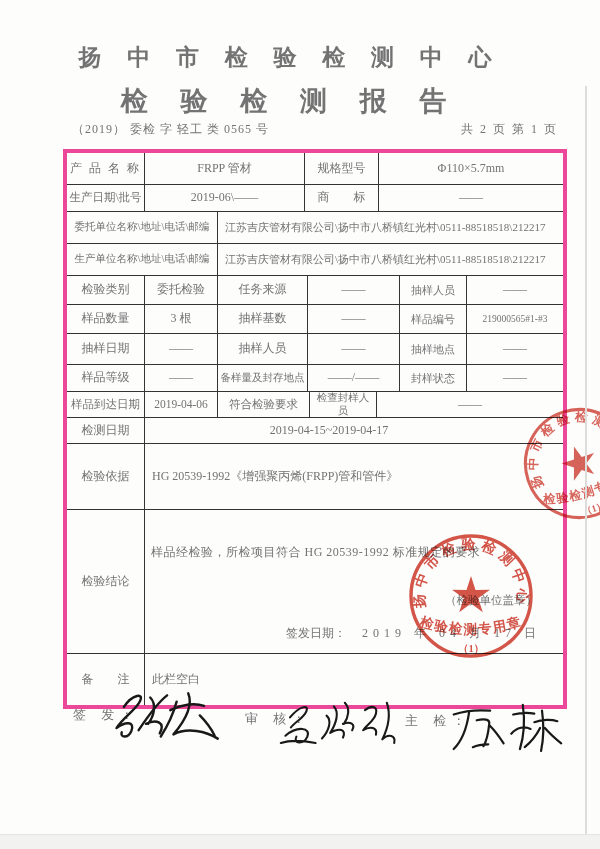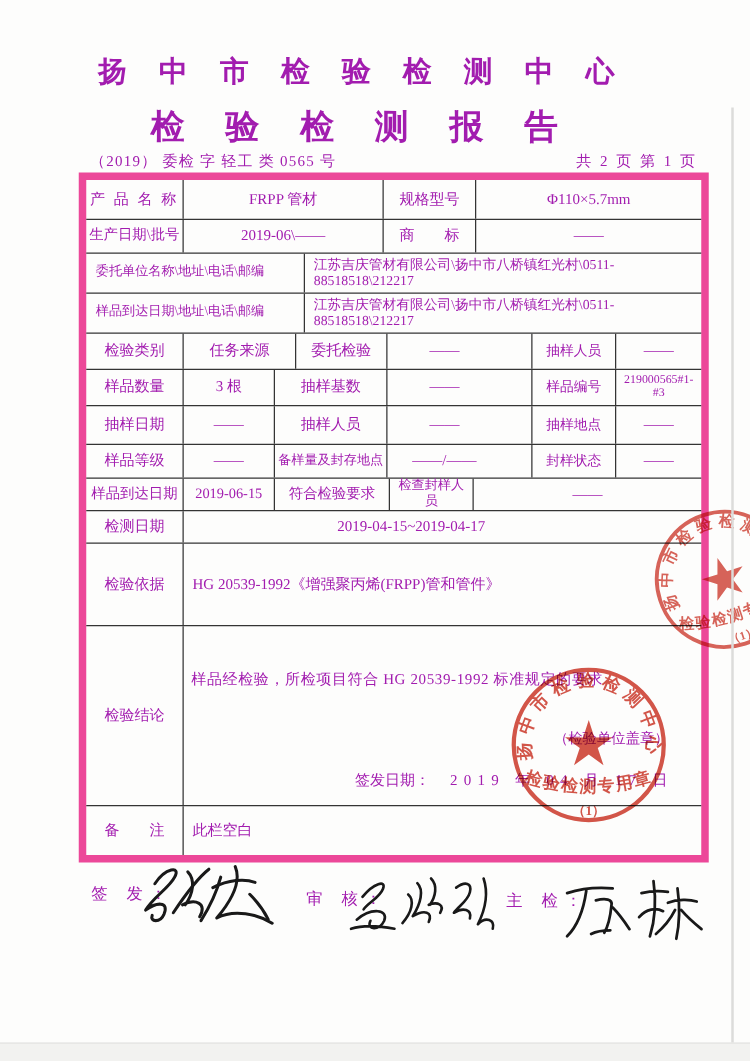--- a/index.html
+++ b/index.html
@@ -1,56 +1,56 @@
 <!DOCTYPE html>
 <html><head>
 <meta charset="utf-8">
 <style>
   html,body{margin:0;padding:0;background:#e9e9e7;}
   .page{
     position:relative;width:600px;height:849px;margin:0 auto;
     background:#fdfdfc;overflow:hidden;
     font-family:"Liberation Serif","DejaVu Serif",serif;
-    color:#a21caf;
+    color:#737373;
   }
   
   .org-title{
     position:absolute;top:42px;left:0;width:580px;text-align:center;
     font-size:23px;font-weight:bold;letter-spacing:10px;white-space:nowrap;
   }
   .report-title{
     position:absolute;top:83px;left:0;width:580px;text-align:center;
     font-size:27px;font-weight:bold;letter-spacing:13px;white-space:nowrap;
   }
   .ref-row{position:absolute;top:121px;left:72px;right:42px;font-size:12px;}
   .ref-no{position:absolute;left:0;top:0;letter-spacing:1px;}
   .page-info{position:absolute;right:0;top:0;letter-spacing:2px;}
   
   .rtable{
-    position:absolute;left:63px;top:138px;width:504px;
-    border:6px solid #ec4899;box-sizing:border-box;background:transparent;
+    position:absolute;left:63px;top:149px;width:504px;
+    border:4px solid #ec4899;box-sizing:border-box;background:transparent;
   }
   .trow{display:flex;box-sizing:border-box;}
   .trow + .trow{border-top:1px solid #343434;}
   .tc{
     box-sizing:border-box;display:flex;align-items:center;justify-content:center;
     text-align:center;font-size:12px;line-height:1.15;padding:1px 2px;
     flex:0 0 auto;min-width:0;
   }
   .tc + .tc{border-left:1px solid #343434;}
   .tc.last{flex:1 1 auto;}
   .tc.left{justify-content:flex-start;text-align:left;padding-left:7px;}
   .fs115{font-size:11.5px;}
-  .fs11{font-size:11px;margin-left:24px;}
+  .fs11{font-size:11px;}
   .fs105{font-size:10.5px;}
   .fs95{font-size:9.5px;}
   .lsp2{letter-spacing:2px;}
   
   .h31{height:31px}.h27{height:27px}.h32{height:32px}.h29{height:29px}
-  .h26{height:26px}.h36{height:40px}.h66{height:66px}.h144{height:144px}
+  .h26{height:26px}.h36{height:52px}.h66{height:66px}.h144{height:144px}
   
   .w77{flex-basis:77px}.w160{flex-basis:160px}.w74{flex-basis:74px}
   .w150{flex-basis:150px}.w73{flex-basis:73px}.w90{flex-basis:90px}
   .w92{flex-basis:92px}.w67{flex-basis:67px}
   
   .conclusion-cell{position:relative;display:block;text-align:right;}
   .conclusion-text{position:absolute;left:6px;top:36px;font-size:12px;letter-spacing:.5px;white-space:nowrap;}
   .seal-note{position:absolute;right:26px;top:84px;font-size:11.5px;}
   .issue-line{position:absolute;right:22px;bottom:12px;font-size:12px;white-space:nowrap;}
   .issue-date{letter-spacing:5px;margin-left:16px;}
@@ -94,28 +94,28 @@
       <div class="tc w74">商　　标</div>
       <div class="tc last">——</div>
     </div>
 
     <div class="trow h32">
       <div class="tc w150 fs105">委托单位名称\地址\电话\邮编</div>
       <div class="tc last left fs11">江苏吉庆管材有限公司\扬中市八桥镇红光村\0511-88518518\212217</div>
     </div>
 
     <div class="trow h32">
-      <div class="tc w150 fs105">样品到达日期\地址\电话\邮编</div>
+      <div class="tc w150 fs105">生产单位名称\地址\电话\邮编</div>
       <div class="tc last left fs11">江苏吉庆管材有限公司\扬中市八桥镇红光村\0511-88518518\212217</div>
     </div>
 
     <div class="trow h29">
       <div class="tc w77">检验类别</div>
+      <div class="tc w73">委托检验</div>
       <div class="tc w90">任务来源</div>
-      <div class="tc w73">委托检验</div>
       <div class="tc w92">——</div>
       <div class="tc w67 fs11">抽样人员</div>
       <div class="tc last">——</div>
     </div>
 
     <div class="trow h29">
       <div class="tc w77">样品数量</div>
       <div class="tc w73">3 根</div>
       <div class="tc w90">抽样基数</div>
       <div class="tc w92">——</div>
@@ -136,21 +136,21 @@
       <div class="tc w77">样品等级</div>
       <div class="tc w73">——</div>
       <div class="tc w90 fs105">备样量及封存地点</div>
       <div class="tc w92">——/——</div>
       <div class="tc w67 fs11">封样状态</div>
       <div class="tc last">——</div>
     </div>
 
     <div class="trow h26">
       <div class="tc w77 fs115">样品到达日期</div>
-      <div class="tc w73 fs115">2019-06-15</div>
+      <div class="tc w73 fs115">2019-04-06</div>
       <div class="tc w92 fs115">符合检验要求</div>
       <div class="tc w67 fs105">检查封样人员</div>
       <div class="tc last">——</div>
     </div>
 
     <div class="trow h26">
       <div class="tc w77">检测日期</div>
       <div class="tc last test-date-val">2019-04-15~2019-04-17</div>
     </div>
 

